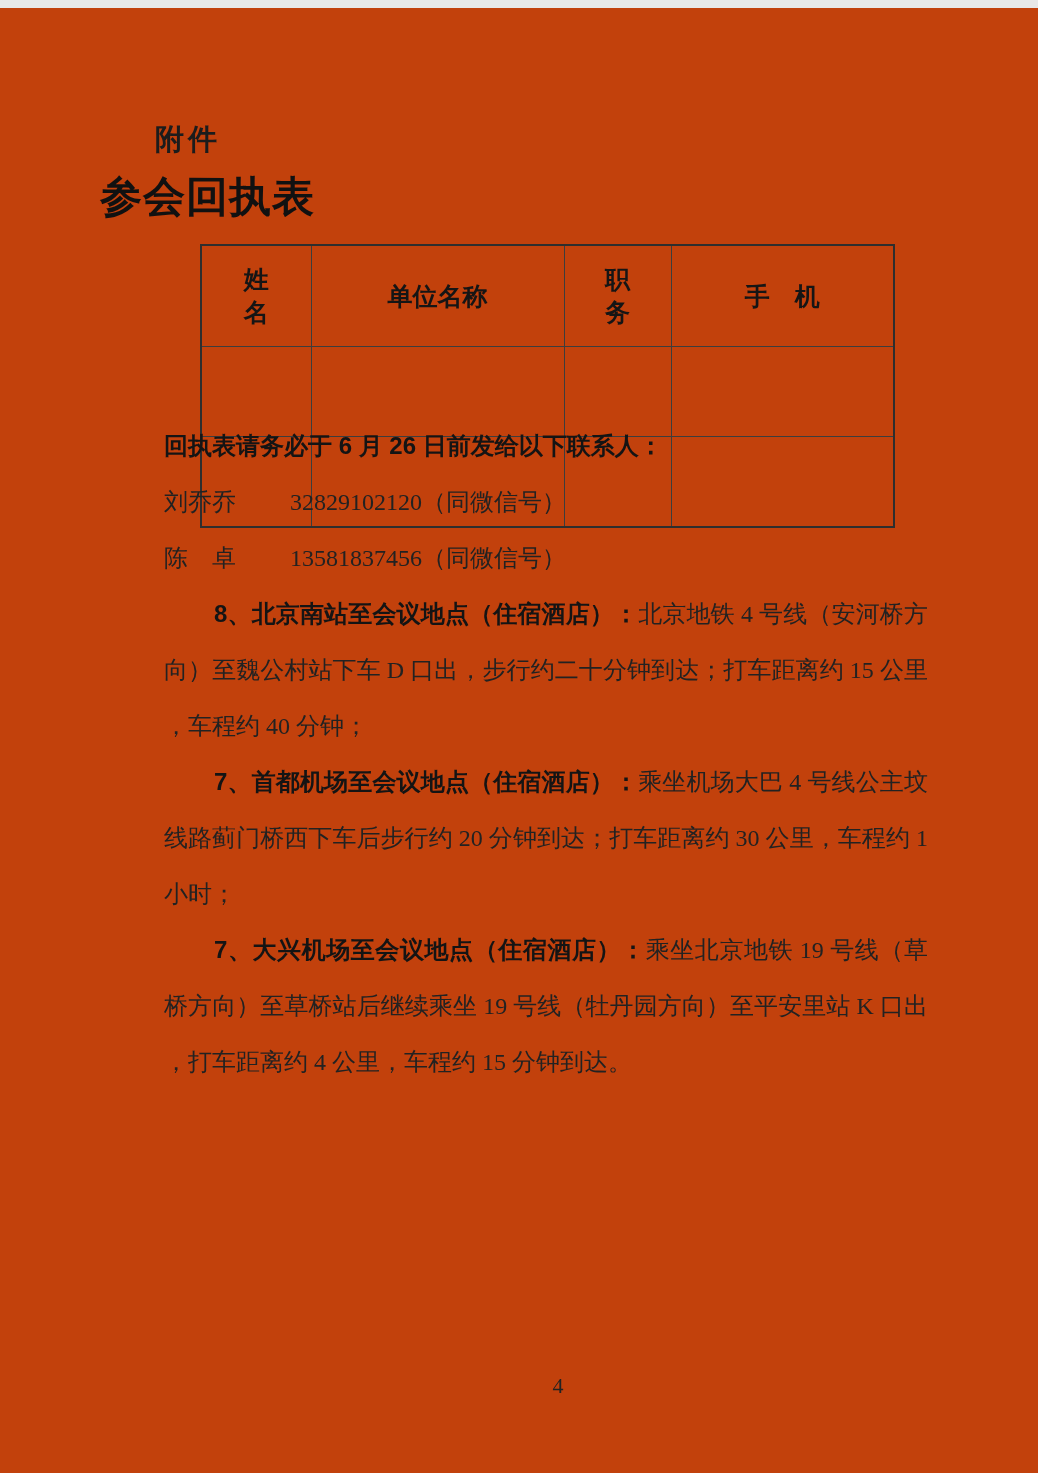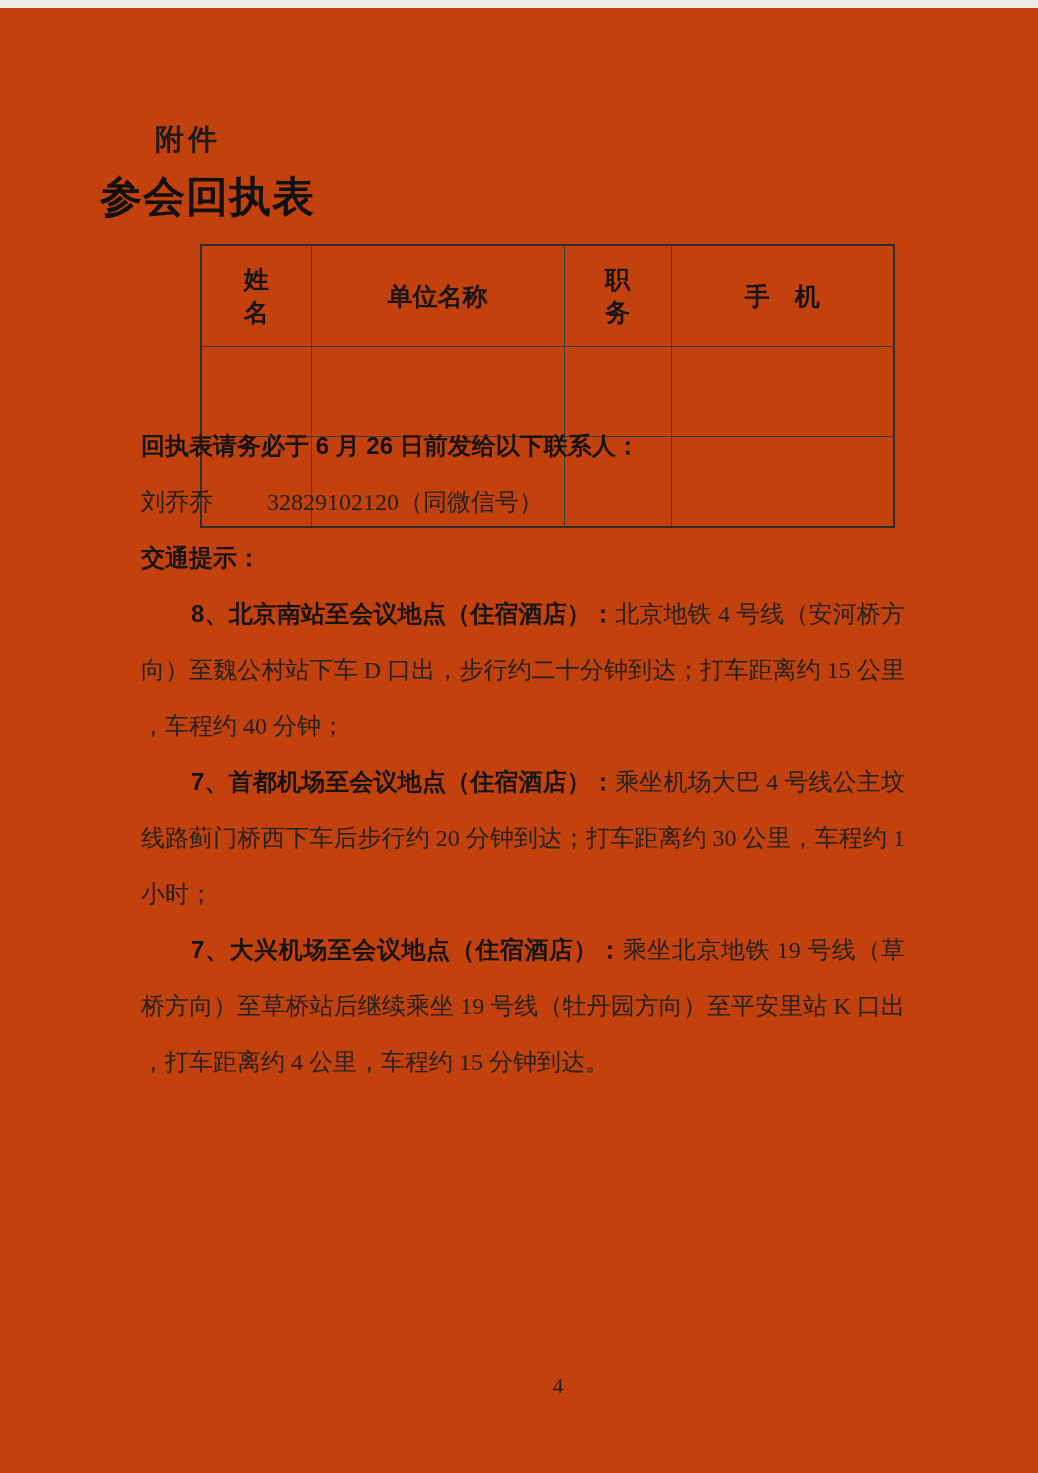--- a/index.html
+++ b/index.html
@@ -53,21 +53,21 @@
   table.reply-table th {
     height: 56px;
     font-size: 25px;
     font-weight: bold;
     color: #151515;
     font-family: "Liberation Sans", "DejaVu Sans", sans-serif;
   }
   table.reply-table td { height: 55px; }
   .content {
     position: absolute;
-    left: 141px;
+    left: 164px;
     top: 410px;
     width: 764px;
     font-size: 24px;
     line-height: 56px;
     text-align: justify;
     color: #222;
   }
   .content p { margin: 0; }
   .bold-line {
     font-family: "Liberation Sans", "DejaVu Sans", sans-serif;
@@ -135,22 +135,22 @@
       </tr>
     </tbody>
   </table>
 
   <div class="content">
 
     <p class="bold-line">回执表请务必于 6 月 26 日前发给以下联系人：</p>
 
     <p class="contact-line"><span class="contact-name">刘乔乔</span><span>32829102120</span><span>（同微信号）</span></p>
 
+    <p class="contact-line"><span class="contact-name">陈　卓</span><span>13581837456</span><span>（同微信号）</span></p>
 
-    <p class="bold-line">交通提示：</p>
 
 
     <p class="tip"><span class="lead">8、北京南站至会议地点（住宿酒店）：</span><span>北京地铁 4 号线（安河桥方向）至魏公村站下车 D 口出，步行约二十分钟到达；打车距离约 15 公里，车程约 40 分钟；</span></p>
 
     <p class="tip"><span class="lead">7、首都机场至会议地点（住宿酒店）：</span><span>乘坐机场大巴 4 号线公主坟线路蓟门桥西下车后步行约 20 分钟到达；打车距离约 30 公里，车程约 1 小时；</span></p>
 
     <p class="tip"><span class="lead">7、大兴机场至会议地点（住宿酒店）：</span><span>乘坐北京地铁 19 号线（草桥方向）至草桥站后继续乘坐 19 号线（牡丹园方向）至平安里站 K 口出，打车距离约 4 公里，车程约 15 分钟到达。</span></p>
 
   </div>
 

